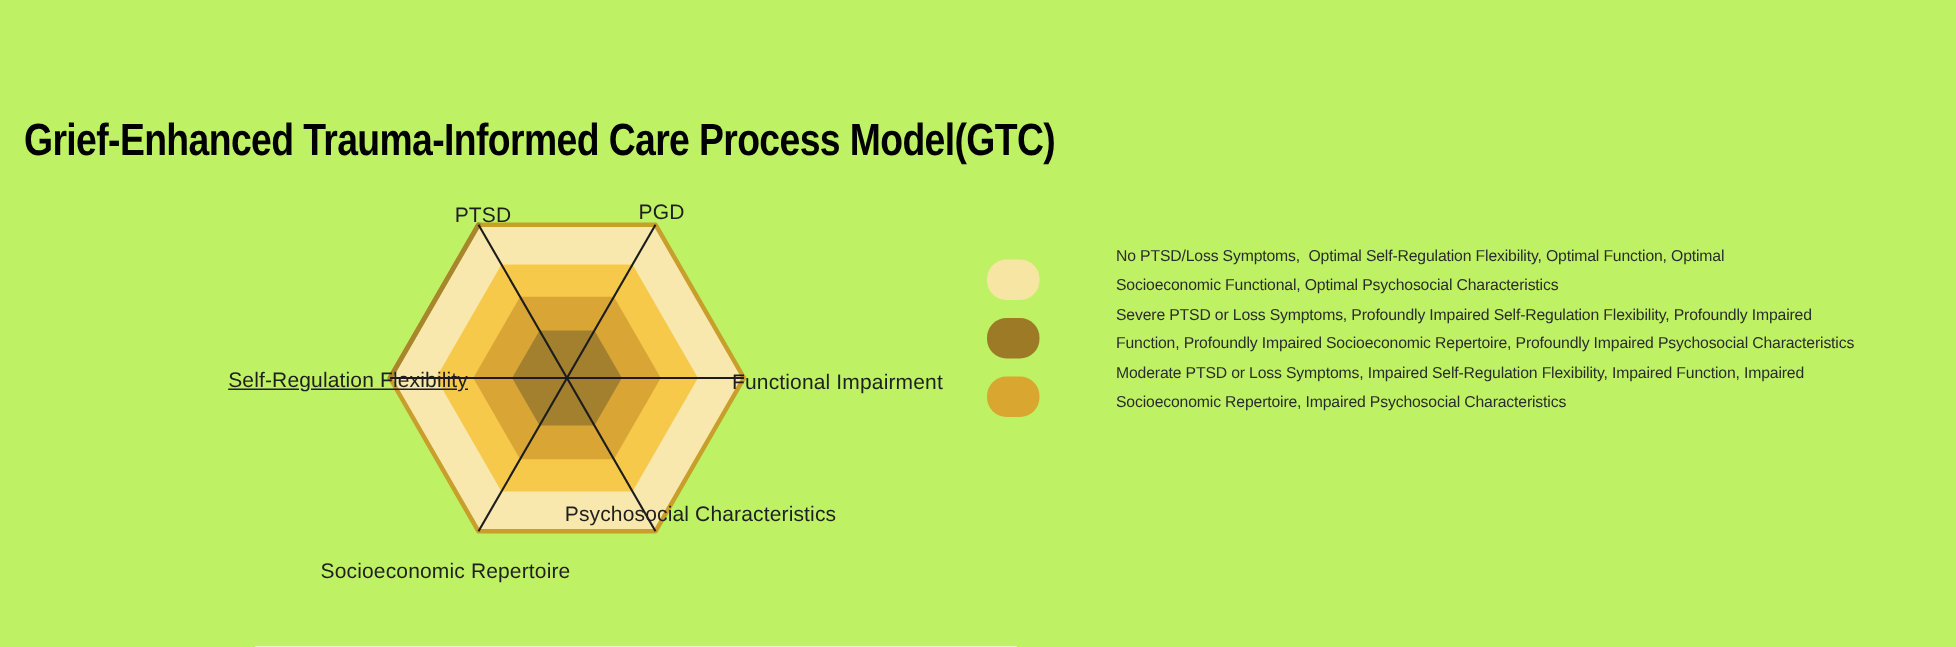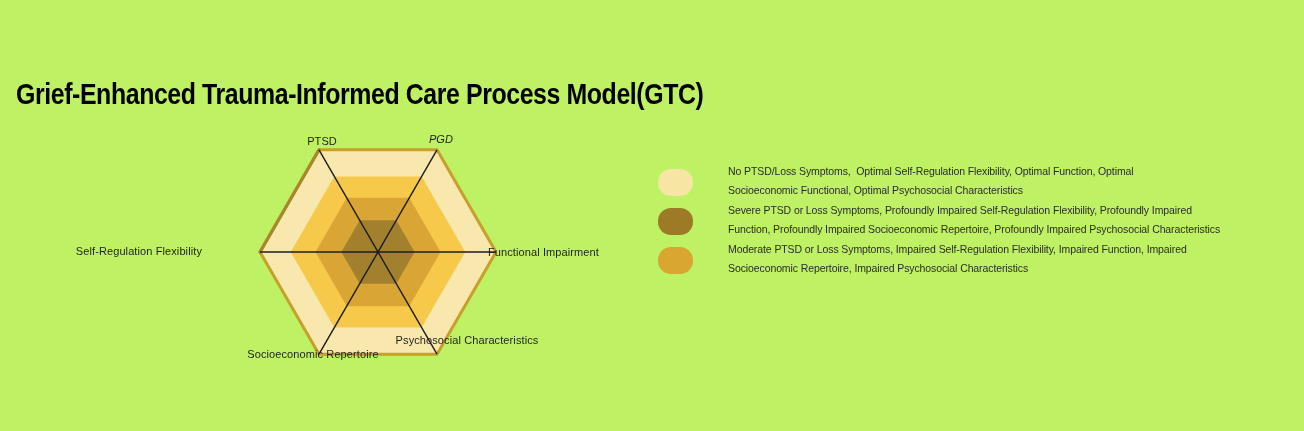--- a/index.html
+++ b/index.html
@@ -25,41 +25,42 @@
     transform: scaleX(0.83);
     transform-origin: left top;
   }
   .radar-svg {
     position: absolute;
     left: 0;
     top: 0;
   }
   .axis-label {
     position: absolute;
-    font-size: 11px;
+    font-size: 14px;
     color: #1f1f1f;
     white-space: pre;
     letter-spacing: 0.1px;
   }
   .axis-ptsd       { left: 322px; top: 135px; transform: translateX(-50%); }
-  .axis-pgd        { left: 441px; top: 133px; transform: translateX(-50%); font-style: italic; }
+  .axis-pgd        { left: 441px; top: 133px; transform: translateX(-50%); }
   .axis-functional { left: 488px; top: 246px; }
-  .axis-selfreg    { right: 1102px; top: 245px; }
-  .axis-socio      { left: 297px; top: 348px; transform: translateX(-50%); margin-left: 16px; }
+  .axis-selfreg    { right: 992px; top: 245px; text-decoration: underline; }
+  .axis-socio      { left: 297px; top: 372px; transform: translateX(-50%); }
   .axis-psycho     { left: 467px; top: 334px; transform: translateX(-50%); }
 
   .legend {
     position: absolute;
     left: 658px;
     top: 162px;
   }
   .legend-item {
     display: flex;
-    align-items: center;
+    align-items: flex-end;
     margin-bottom: 1px;
+    gap: 16px;
   }
   .legend-swatch {
     flex: 0 0 auto;
     width: 35px;
     height: 27px;
     border-radius: 13px;
     margin-top: 2px;
   }
   .legend-text {
     margin: 0 0 0 35px;

